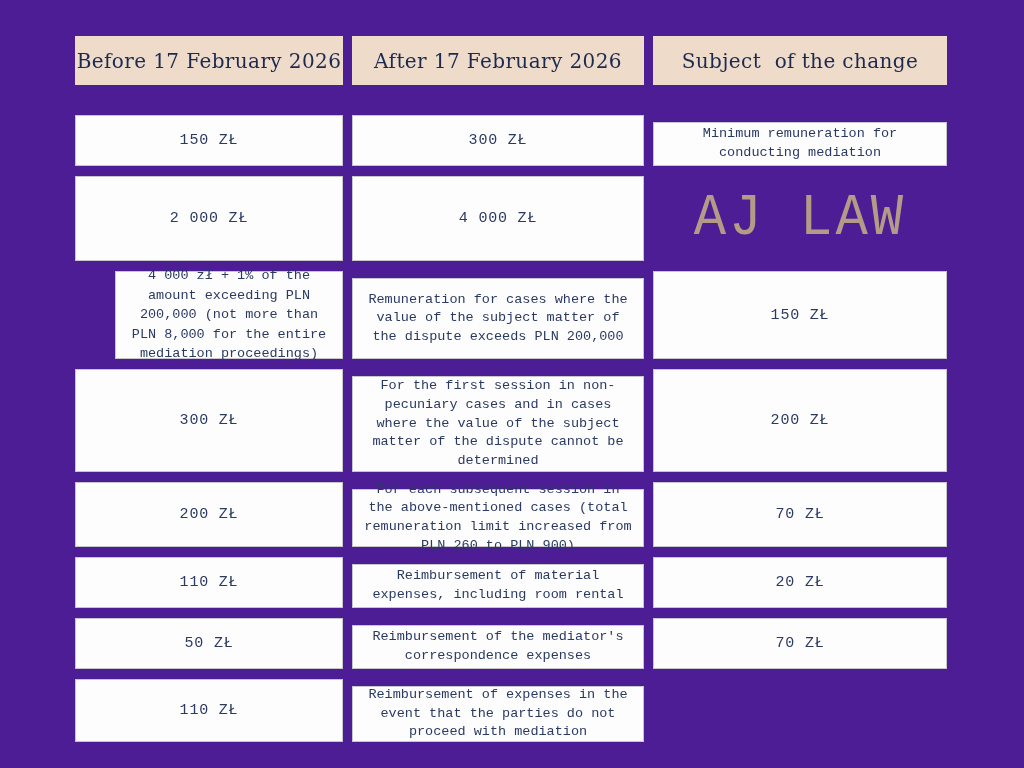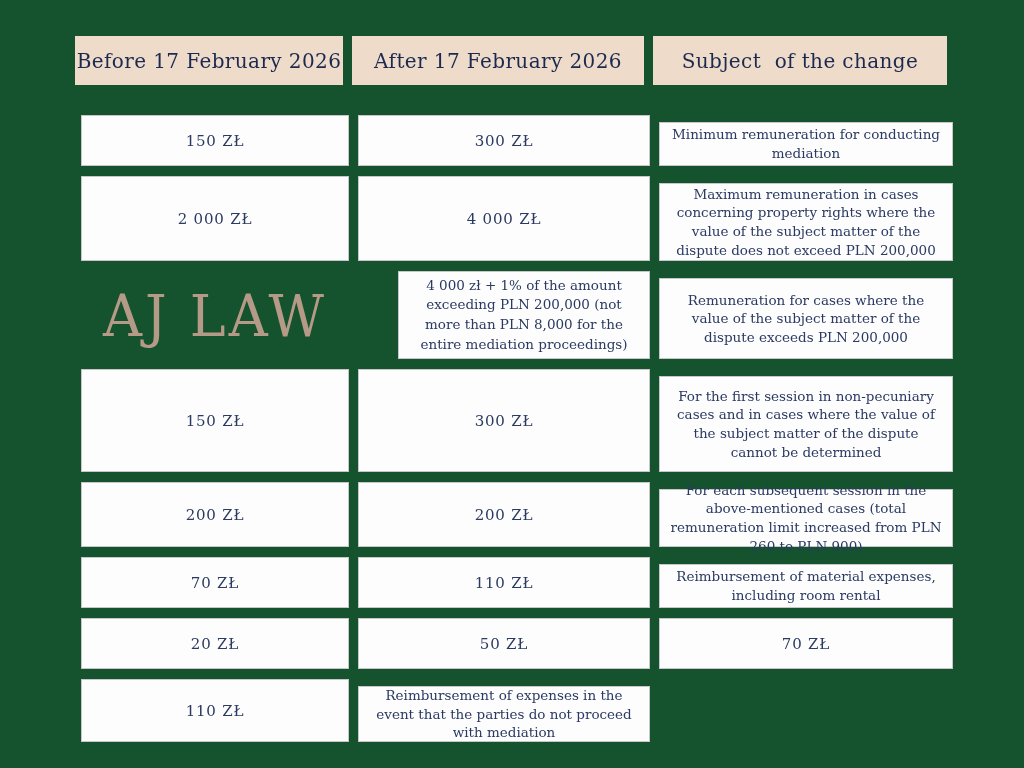--- a/index.html
+++ b/index.html
@@ -5,21 +5,21 @@
   * { margin: 0; padding: 0; box-sizing: border-box; }
   html, body { width: 1024px; height: 768px; }
   body {
     font-family: "DejaVu Serif", "Liberation Serif", serif;
     overflow: hidden;
   }
   .canvas {
     position: relative;
     width: 1024px;
     height: 768px;
-    background: #14532d;
+    background: #4c1d95;
   }
   .header-grid {
     position: absolute;
     left: 75px;
     top: 36px;
     width: 872px;
     display: grid;
     grid-template-columns: 268px 292px 294px;
     column-gap: 9px;
   }
@@ -30,28 +30,29 @@
     display: flex;
     align-items: center;
     justify-content: center;
     text-align: center;
     font-size: 20px;
     letter-spacing: 0.4px;
     white-space: pre;
   }
   .body-grid {
     position: absolute;
-    left: 81px;
+    left: 75px;
     top: 115px;
     width: 872px;
     display: grid;
     grid-template-columns: 268px 292px 294px;
     grid-template-rows: 51px 85px 88px 103px 65px 51px 51px 63px;
     column-gap: 9px;
     row-gap: 10px;
+    font-family: Liberation Mono, monospace;
   }
   .cell {
     background: #fdfdfd;
     border: 1px solid #c7c7c9;
     color: #2b3a63;
     display: flex;
     align-items: center;
     justify-content: center;
     text-align: center;
     padding: 3px 10px;
@@ -95,39 +96,39 @@
   </div>
 
   <div class="body-grid">
 
     <div class="cell value-cell">150 ZŁ</div>
     <div class="cell value-cell">300 ZŁ</div>
     <div class="cell subject-cell">Minimum remuneration for conducting mediation</div>
 
     <div class="cell value-cell">2 000 ZŁ</div>
     <div class="cell value-cell">4 000 ZŁ</div>
-    <div class="cell subject-cell">Maximum remuneration in cases concerning property rights where the value of the subject matter of the dispute does not exceed PLN 200,000</div>
 
     <div class="logo-cell">AJ LAW</div>
     <div class="cell formula-cell">4 000 zł + 1% of the amount exceeding PLN 200,000 (not more than PLN 8,000 for the entire mediation proceedings)</div>
     <div class="cell subject-cell">Remuneration for cases where the value of the subject matter of the dispute exceeds PLN 200,000</div>
 
     <div class="cell value-cell">150 ZŁ</div>
     <div class="cell value-cell">300 ZŁ</div>
     <div class="cell subject-cell">For the first session in non-pecuniary cases and in cases where the value of the subject matter of the dispute cannot be determined</div>
 
     <div class="cell value-cell">200 ZŁ</div>
     <div class="cell value-cell">200 ZŁ</div>
     <div class="cell subject-cell">For each subsequent session in the above-mentioned cases (total remuneration limit increased from PLN 260 to PLN 900)</div>
 
     <div class="cell value-cell">70 ZŁ</div>
     <div class="cell value-cell">110 ZŁ</div>
     <div class="cell subject-cell">Reimbursement of material expenses, including room rental</div>
 
     <div class="cell value-cell">20 ZŁ</div>
     <div class="cell value-cell">50 ZŁ</div>
+    <div class="cell subject-cell">Reimbursement of the mediator's correspondence expenses</div>
 
     <div class="cell value-cell">70 ZŁ</div>
     <div class="cell value-cell">110 ZŁ</div>
     <div class="cell subject-cell">Reimbursement of expenses in the event that the parties do not proceed with mediation</div>
 
   </div>
 </div>
 
 </body></html>

